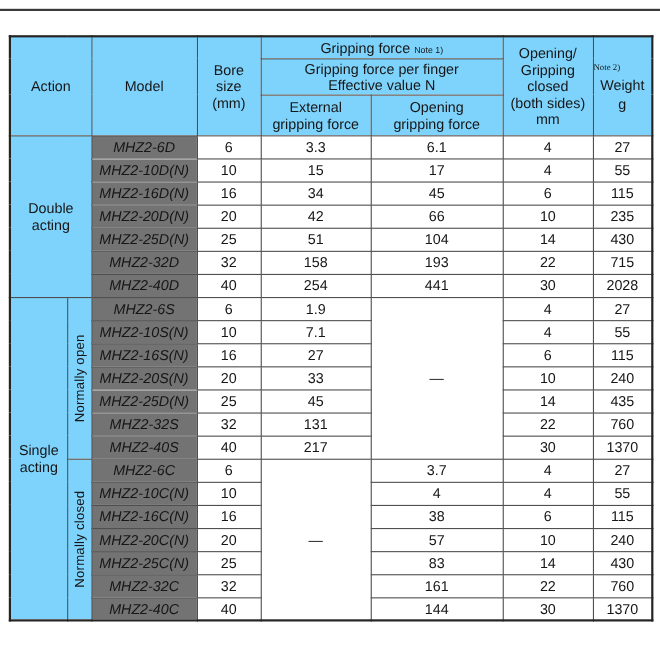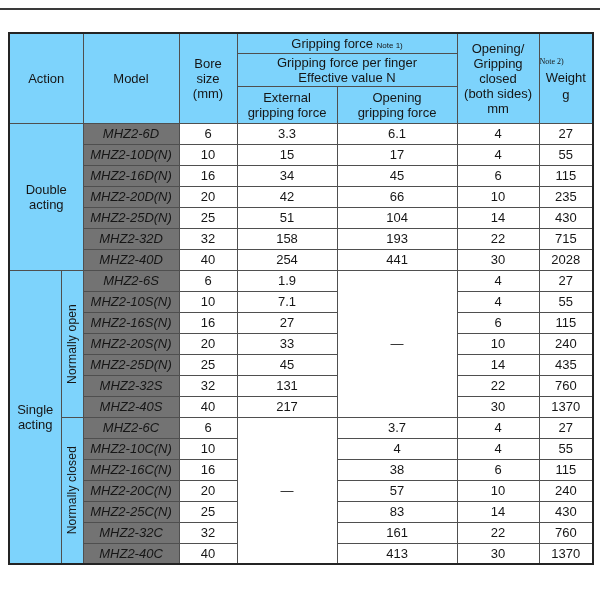--- a/index.html
+++ b/index.html
@@ -259,19 +259,19 @@
     <tr class="body-row">
       <td class="model">MHZ2-32C</td>
       <td class="num">32</td>
       <td class="num">161</td>
       <td class="num">22</td>
       <td class="num">760</td>
     </tr>
     <tr class="body-row">
       <td class="model">MHZ2-40C</td>
       <td class="num">40</td>
-      <td class="num">413</td>
+      <td class="num">144</td>
       <td class="num">30</td>
       <td class="num">1370</td>
     </tr>
   </tbody>
     </table>
 </div>
 
 </body></html>

